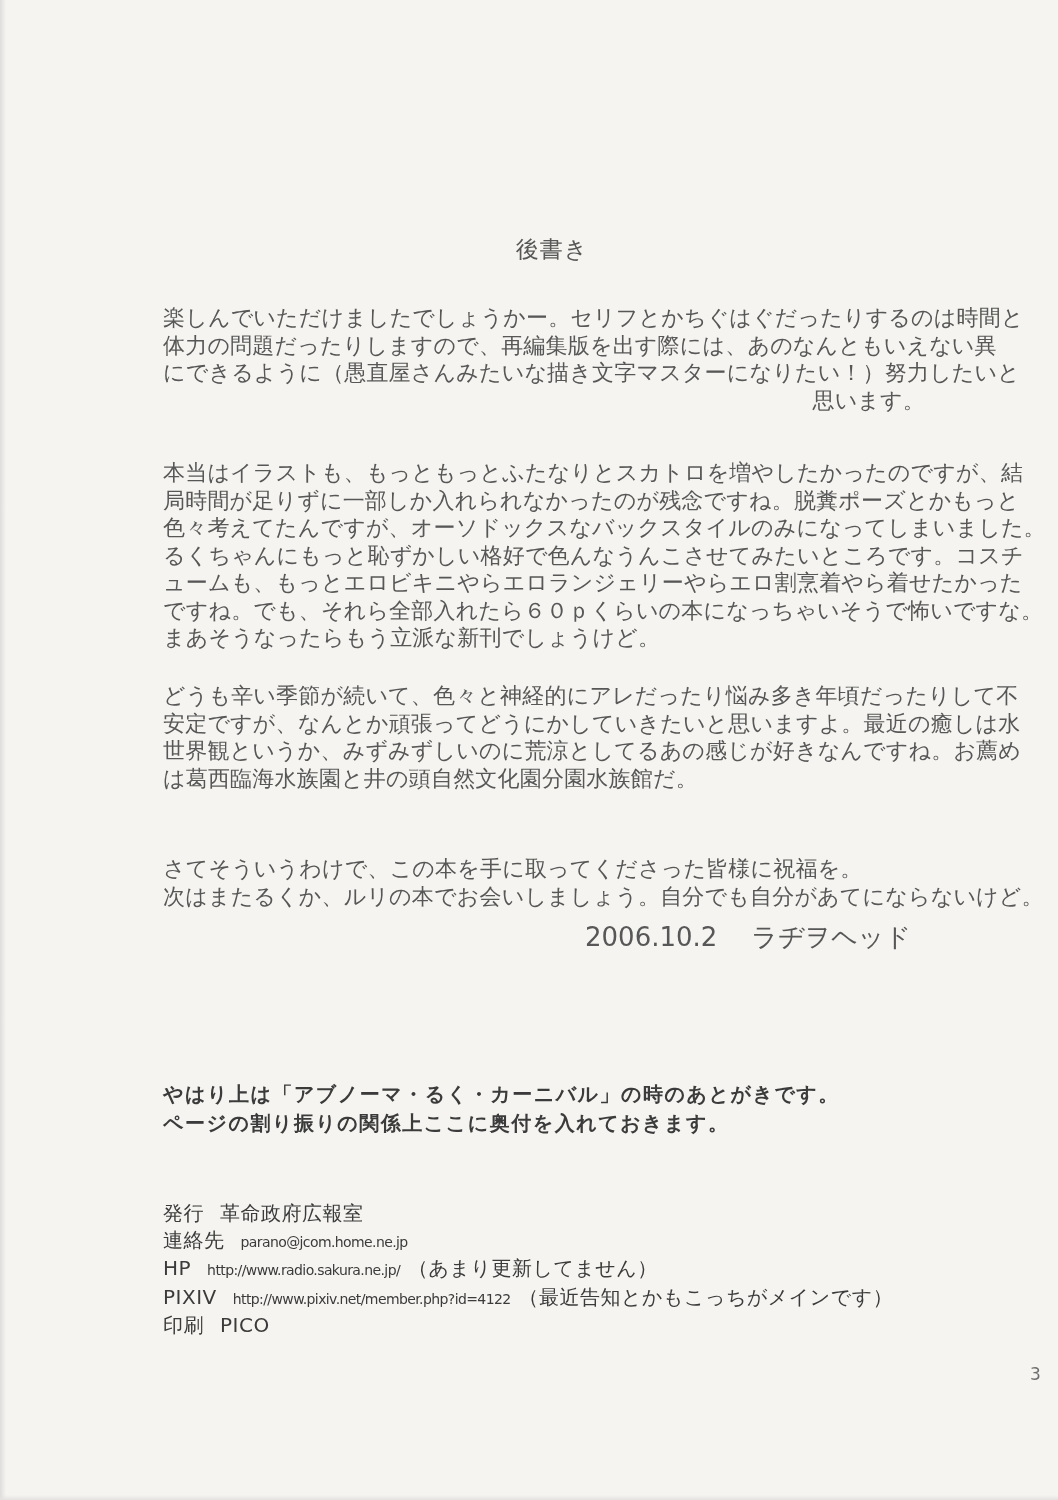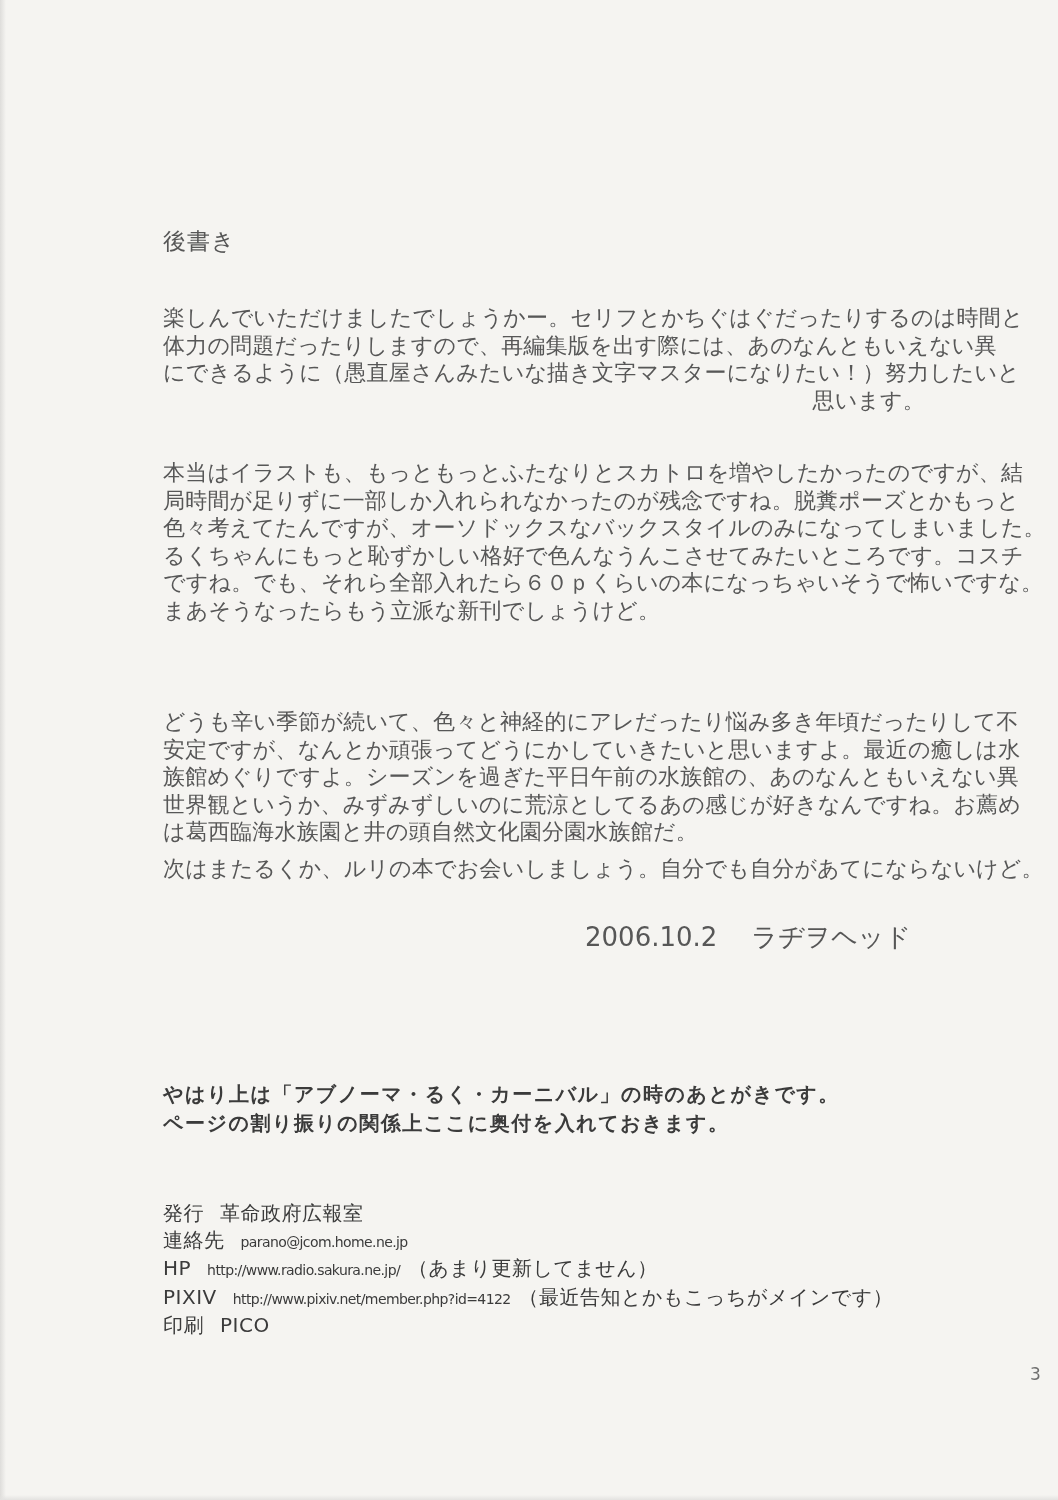--- a/index.html
+++ b/index.html
@@ -30,32 +30,33 @@
   .block {
     position: absolute;
     left: 163px;
     width: 762px;
     color: var(--ink, #575757);
   }
   .title {
     top: 226px;
     font-size: 23px;
     font-weight: normal;
-    margin: 0;
+    margin: 8px;
     letter-spacing: 1px;
+    text-align: center;
   }
   .body-par .line {
     font-size: 22px;
     line-height: 27.5px;
     white-space: nowrap;
     letter-spacing: 0.2px;
   }
   .p1 { top: 304px; text-align: right; }
   .p2 { top: 459px; }
-  .p3 { top: 708px; }
+  .p3 { top: 682px; }
   .p4 { top: 855px; }
   .signature {
     top: 920px;
     width: 748px;
     text-align: right;
     font-size: 26px;
     white-space: nowrap;
   }
   .signature .sig-author { margin-left: 34px; }
   .note { top: 1080px; }
@@ -104,33 +105,34 @@
     <div class="line">体力の問題だったりしますので、再編集版を出す際には、あのなんともいえない異</div>
     <div class="line">にできるように（愚直屋さんみたいな描き文字マスターになりたい！）努力したいと</div>
     <div class="line">思います。</div>
   </section>
 
   <section class="block body-par p2">
     <div class="line">本当はイラストも、もっともっとふたなりとスカトロを増やしたかったのですが、結</div>
     <div class="line">局時間が足りずに一部しか入れられなかったのが残念ですね。脱糞ポーズとかもっと</div>
     <div class="line">色々考えてたんですが、オーソドックスなバックスタイルのみになってしまいました。</div>
     <div class="line">るくちゃんにもっと恥ずかしい格好で色んなうんこさせてみたいところです。コスチ</div>
+    <div class="line">ュームも、もっとエロビキニやらエロランジェリーやらエロ割烹着やら着せたかった</div>
     <div class="line">ですね。でも、それら全部入れたら６０ｐくらいの本になっちゃいそうで怖いですな。</div>
     <div class="line">まあそうなったらもう立派な新刊でしょうけど。</div>
   </section>
 
   <section class="block body-par p3">
     <div class="line">どうも辛い季節が続いて、色々と神経的にアレだったり悩み多き年頃だったりして不</div>
     <div class="line">安定ですが、なんとか頑張ってどうにかしていきたいと思いますよ。最近の癒しは水</div>
-    <div class="line">族館めぐりですよ。シーズンを過ぎた平日午前の水族館の、あのなんともいえない異</div>
     <div class="line">世界観というか、みずみずしいのに荒涼としてるあの感じが好きなんですね。お薦め</div>
     <div class="line">は葛西臨海水族園と井の頭自然文化園分園水族館だ。</div>
   </section>
 
   <section class="block body-par p4">
+    <div class="line">さてそういうわけで、この本を手に取ってくださった皆様に祝福を。</div>
     <div class="line">次はまたるくか、ルリの本でお会いしましょう。自分でも自分があてにならないけど。</div>
   </section>
 
   <div class="block signature">
     <span>2006.10.2</span><span class="sig-author">ラヂヲヘッド</span>
   </div>
 
   <section class="block note">
     <div class="note-line">やはり上は「アブノーマ・るく・カーニバル」の時のあとがきです。</div>
     <div class="note-line">ページの割り振りの関係上ここに奥付を入れておきます。</div>

